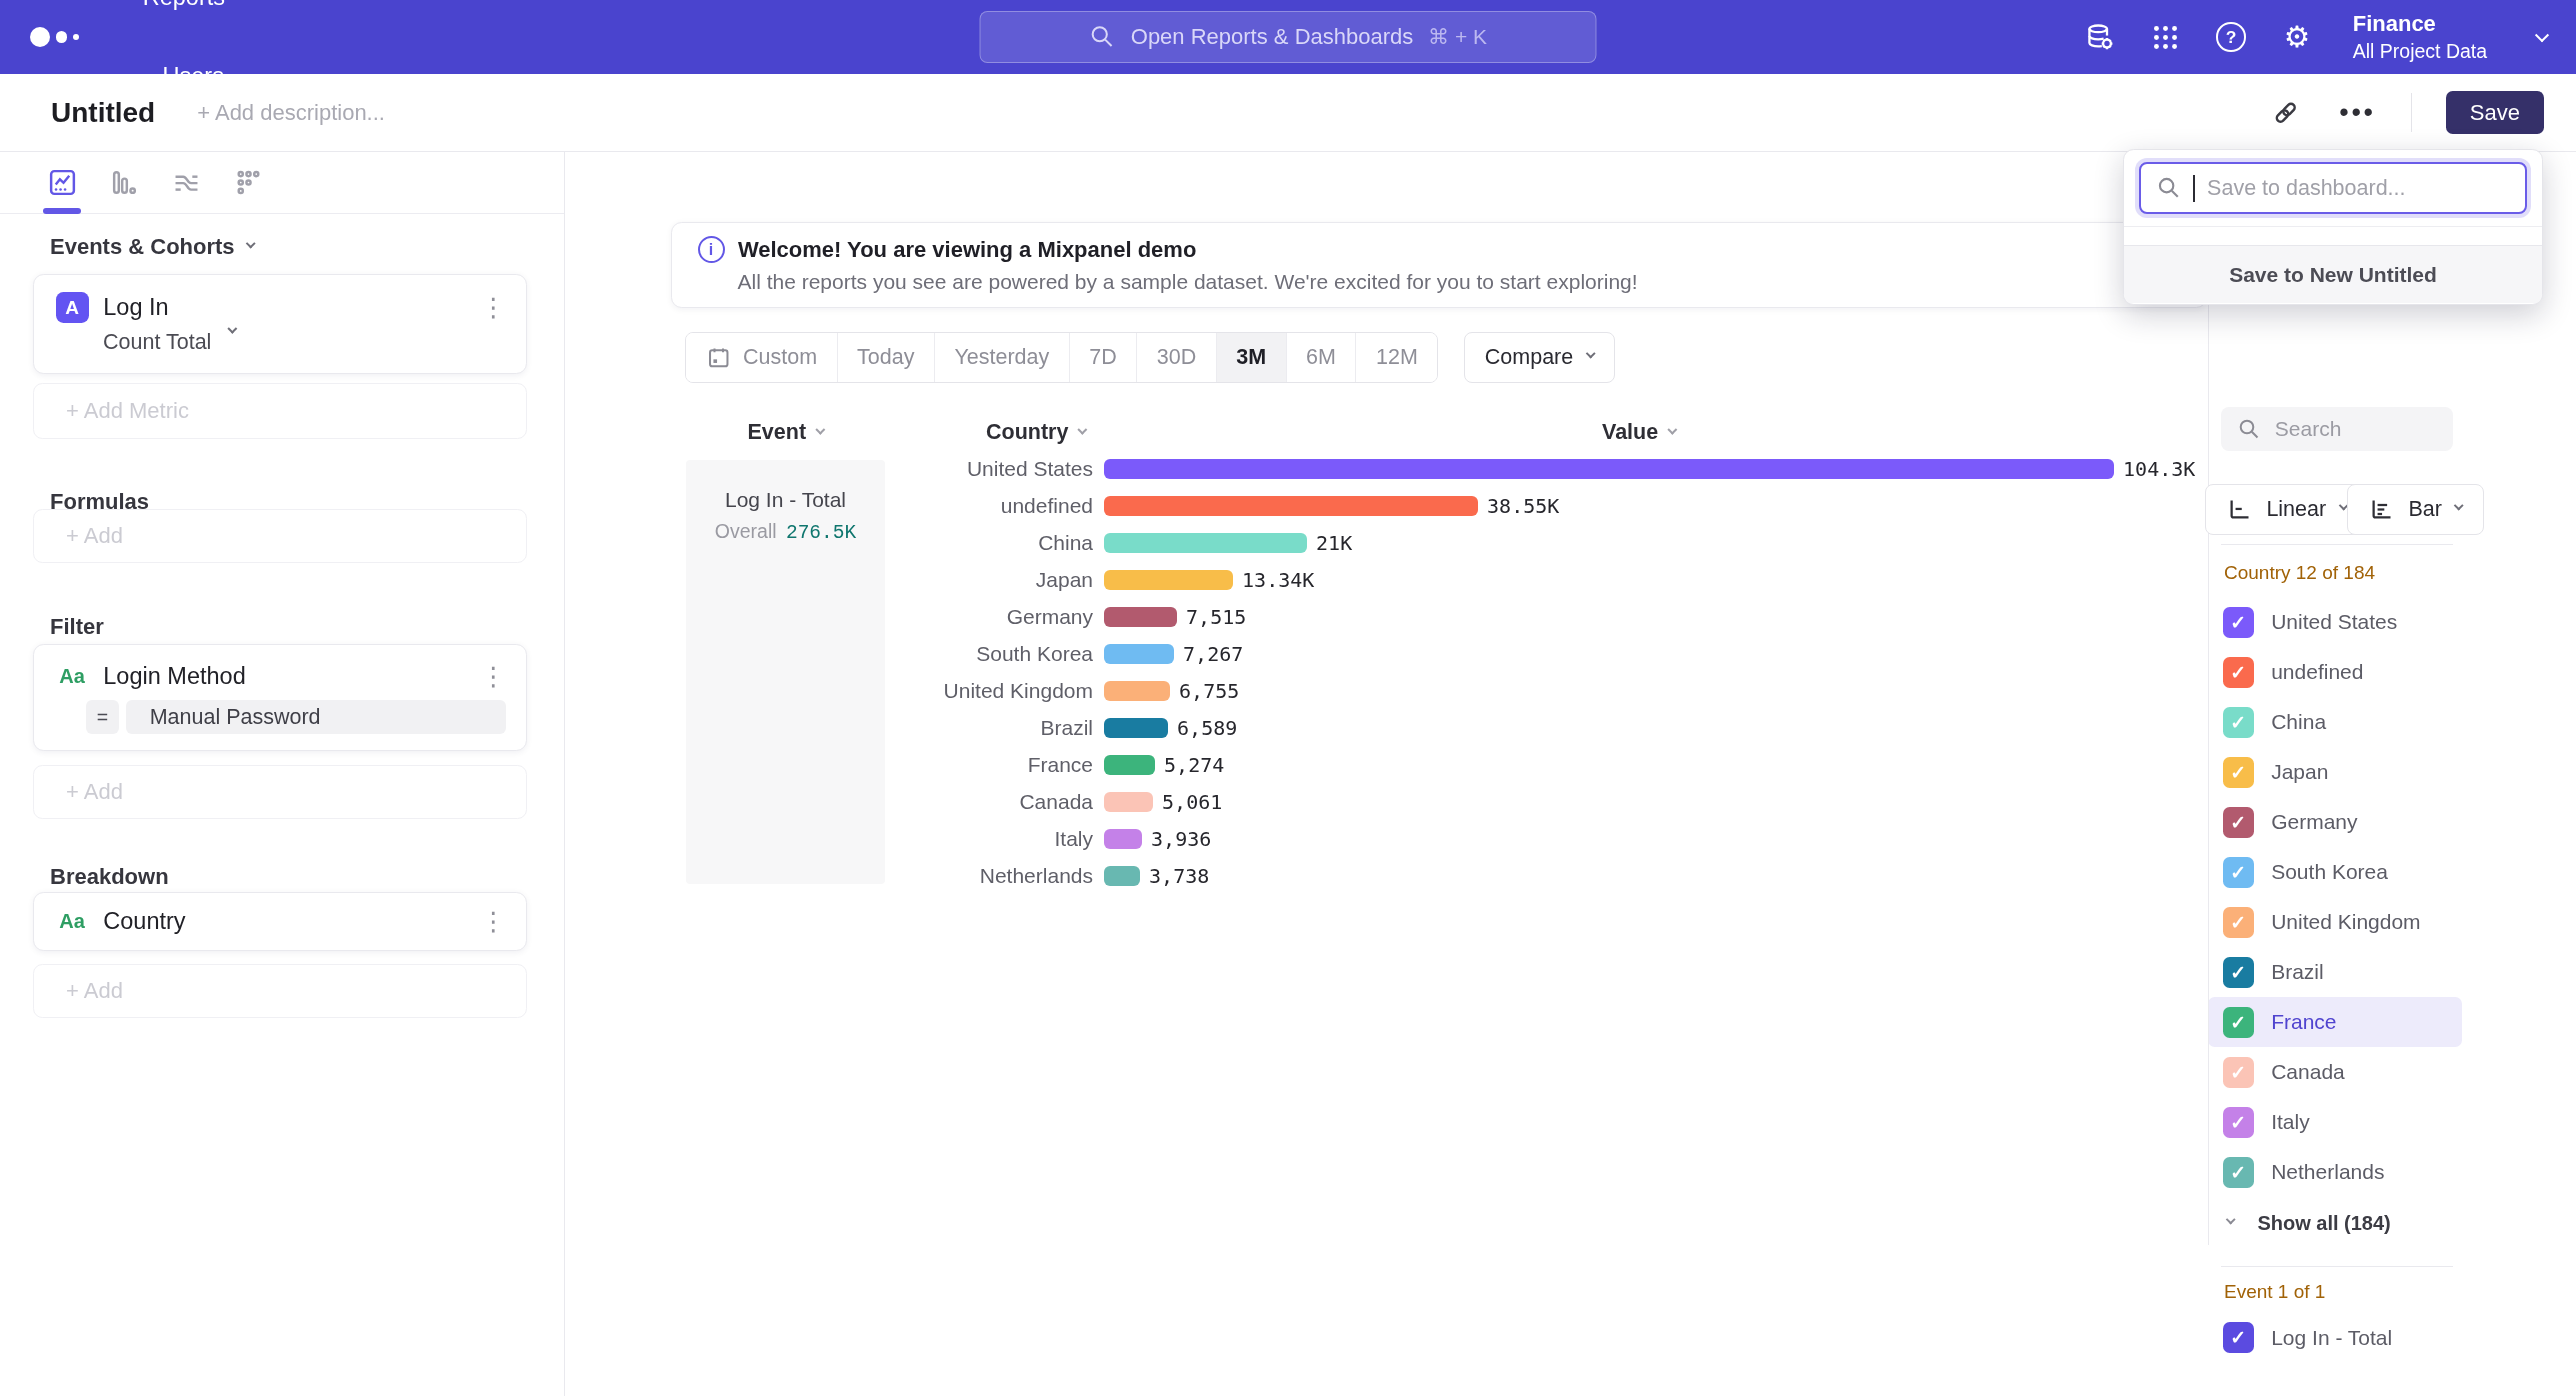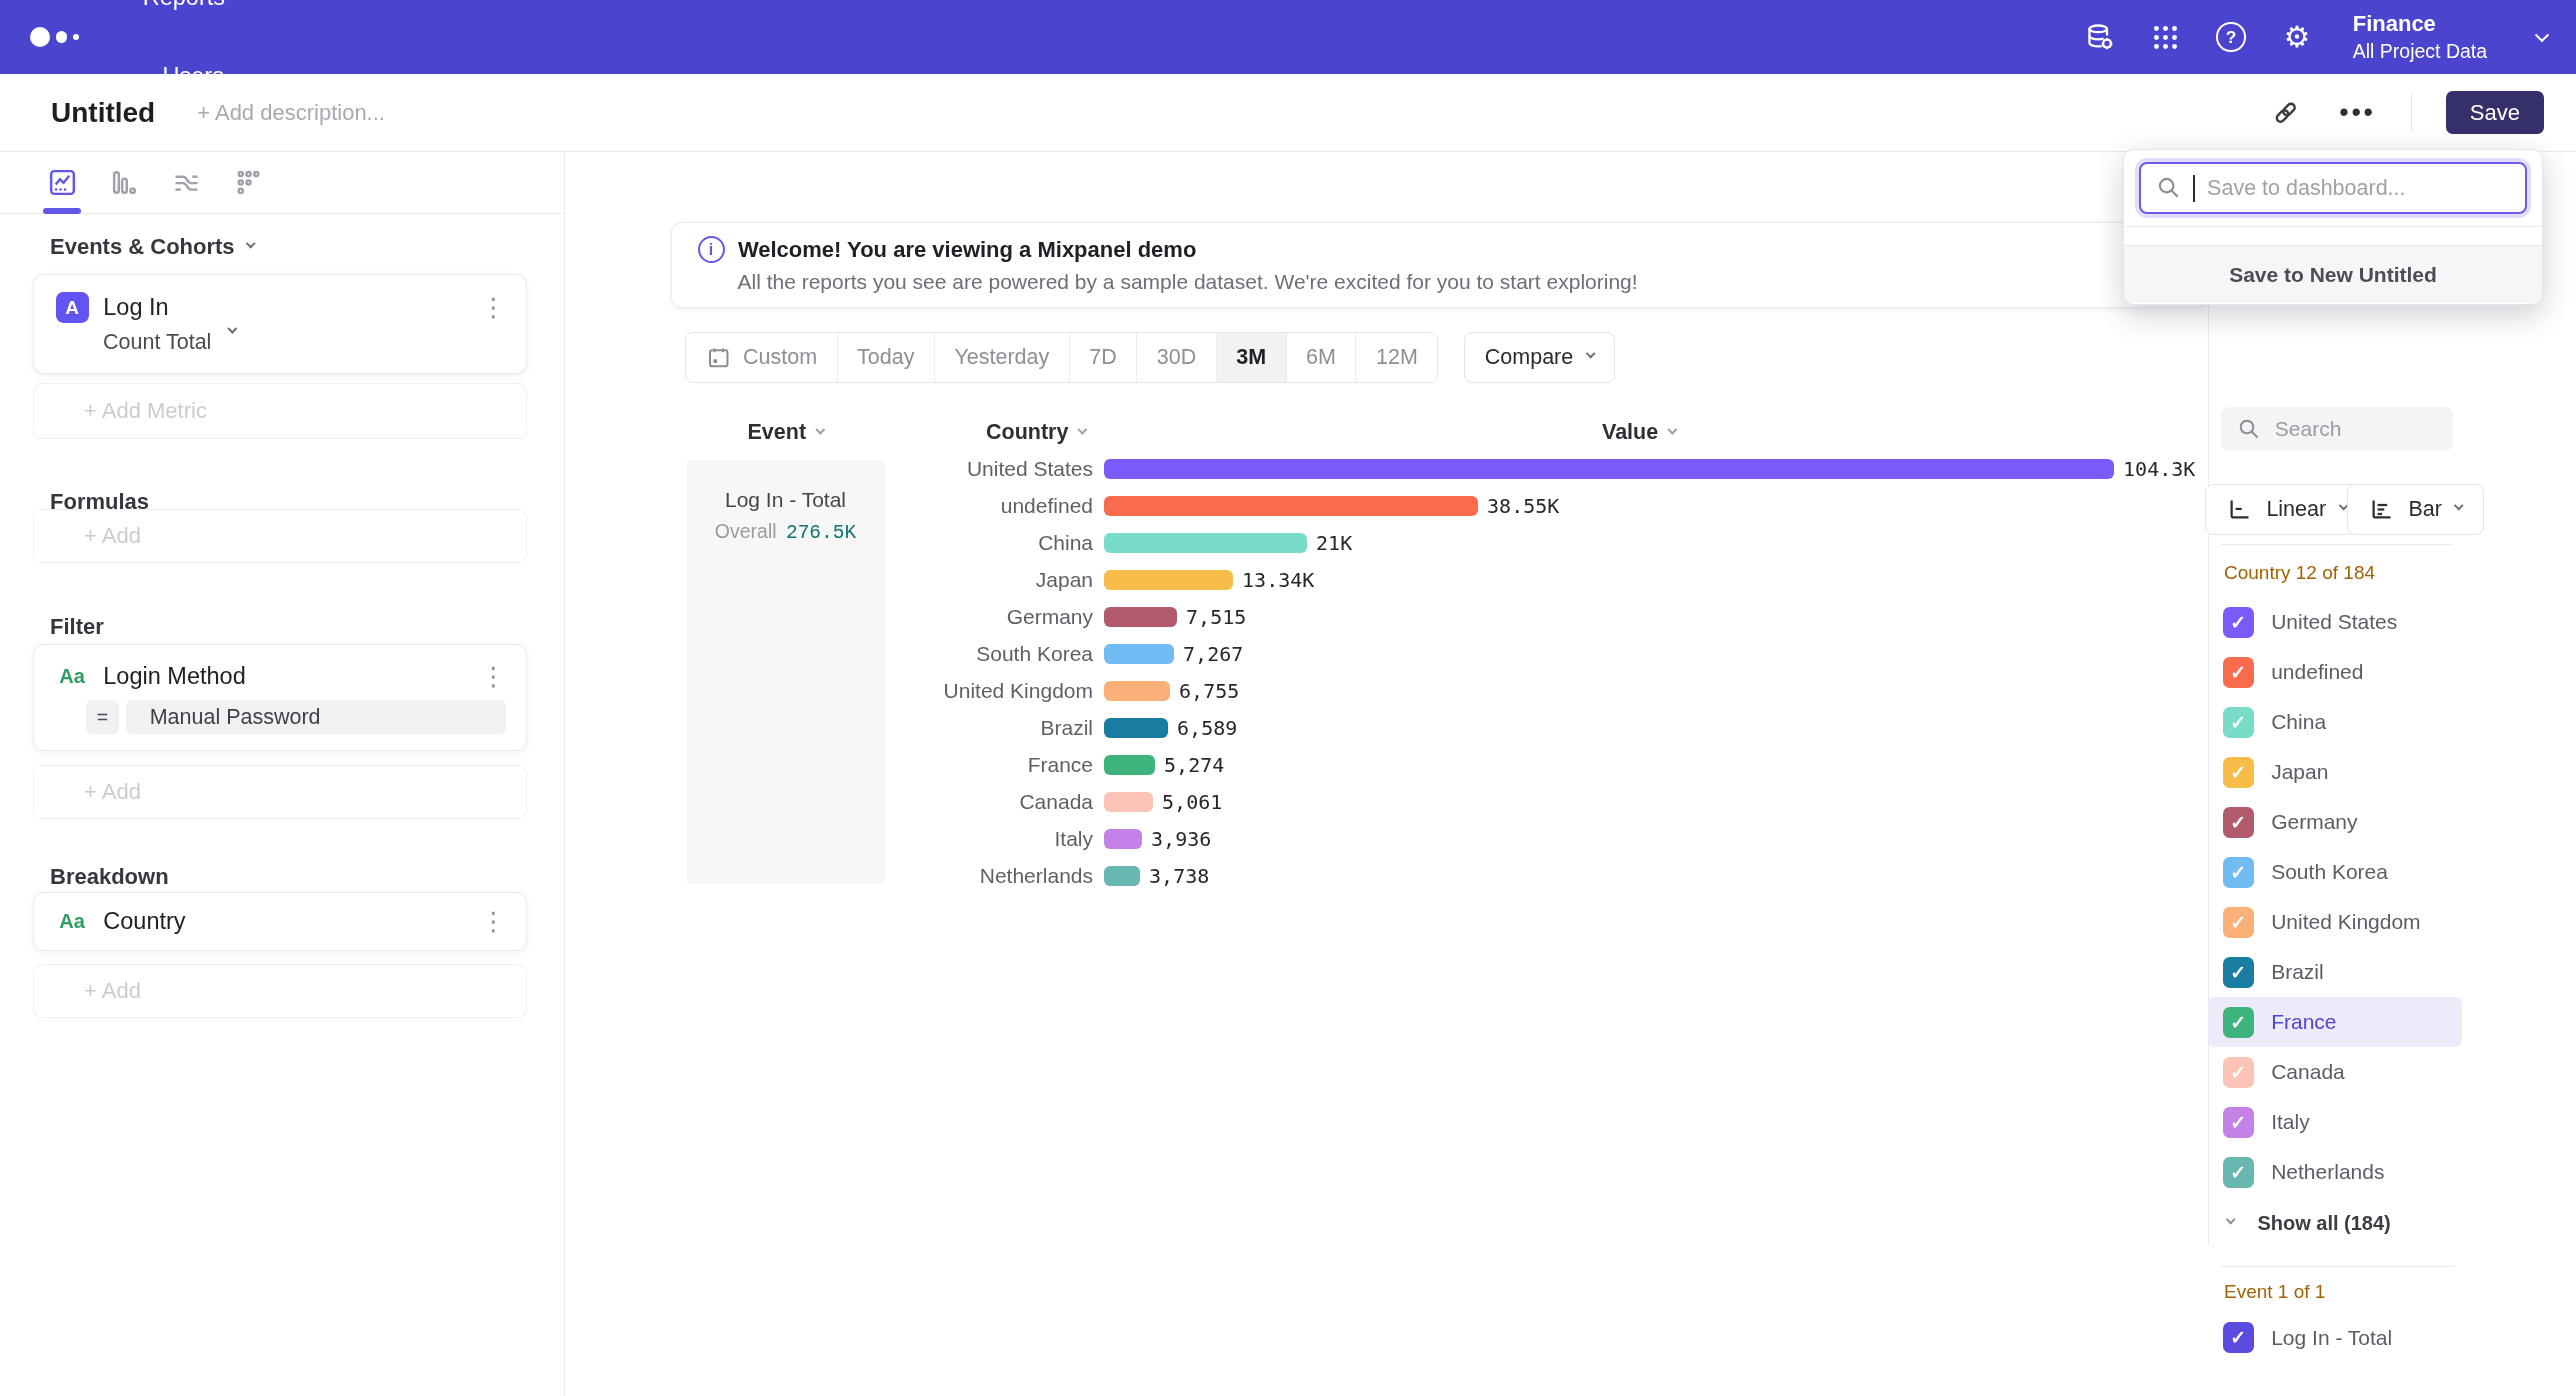--- a/index.html
+++ b/index.html
@@ -66,21 +66,21 @@
   .card-row { display:flex; align-items:center; padding:0 20px 0 21.5px; }
   .badge-a { width:33px; height:31px; border-radius:7.4px; background:#6354f2; color:#fff; font-size:19px; font-weight:600;
              display:flex; align-items:center; justify-content:center; }
   .badge-aa { width:33px; height:31px; border-radius:5.4px; color:#2e9e63; font-size:20px; font-weight:700;
               display:flex; align-items:center; justify-content:center; }
   .card-name { font-size:23.5px; color:#212127; margin-left:14.8px; }
   .kebab { margin-left:auto; color:#8f8f98; font-size:25.5px; cursor:pointer; line-height:1; }
   .agg-row { display:flex; align-items:flex-start; gap:18px; font-size:21.5px; color:#4b4b53; margin:6.7px 0 0 69px; cursor:pointer; }
   .agg-row .chev { width:6.7px; height:6.7px; border-width:2px; color:#6f6f78; margin-top:-2.7px; }
   .addbox { position:absolute; left:33px; width:494px; border:1.3px solid #f0f0f4; border-radius:9.4px;
-            display:flex; align-items:center; padding-left:50px; font-size:22px; color:#cbcbd2; cursor:pointer; }
+            display:flex; align-items:center; padding-left:32px; font-size:22px; color:#cbcbd2; cursor:pointer; }
   .op-box { width:33px; height:34px; background:#f1f1f3; border-radius:6px; display:flex; align-items:center; justify-content:center;
             font-size:19.5px; color:#4b4b53; cursor:pointer; }
   .val-box { height:34px; flex:1; background:#f1f1f3; border-radius:6px; display:flex; align-items:center; padding-left:24px;
              font-size:21.5px; color:#3f3f47; margin-left:6.7px; cursor:pointer; }
 
   
   .main { position:absolute; left:565px; top:0; width:1644px; height:1244px; background:#fff; }
   .banner { position:absolute; left:106px; top:70px; width:1536px; height:86px; border:1.3px solid var(--border); border-radius:10.7px;
             box-shadow:0 1.3px 6.7px rgba(25,25,60,.05); padding:13.4px 0 0 25.5px; background:#fff; }
   .banner-title-row { display:flex; align-items:center; gap:13.4px; }
@@ -188,20 +188,28 @@
         <a class="nav-link">
           <span>Users</span>
 
         </a>
 
         <a class="nav-link">
           <span>Finance</span>
 
         </a>
       </nav>
+    <div class="gsearch">
+      <svg viewBox="0 0 24 24" fill="none" stroke="#d9d7f8" stroke-width="1.8">
+          <circle cx="10" cy="10" r="6.3"></circle>
+          <line x1="14.8" y1="14.8" x2="20.5" y2="20.5"></line>
+        </svg>
+      <span class="ph">Open Reports &amp; Dashboards</span>
+      <span class="sc">⌘ + K</span>
+    </div>
     <div class="nav-right">
       <span class="nav-ic">
         <svg viewBox="0 0 24 24" fill="none" stroke="#fff" stroke-width="1.8">
             <ellipse cx="11" cy="5.3" rx="6.8" ry="2.6"></ellipse>
             <path d="M4.2 5.3v11c0 1.4 3 2.6 6.8 2.6 1 0 1.9-.1 2.8-.2"></path>
             <path d="M17.8 5.3v5.2"></path>
             <path d="M4.2 10.8c0 1.4 3 2.6 6.8 2.6 1.6 0 3-.2 4.2-.5"></path>
             <circle cx="17.8" cy="16.7" r="3"></circle>
             <path d="M17.8 12.4v1.4M17.8 19.6V21M13.7 16.7h1.4M20.6 16.7H22M15 13.9l1 1M19.7 18.5l1 1M20.7 13.9l-1 1M15.9 18.5l-1 1"></path>
           </svg>

